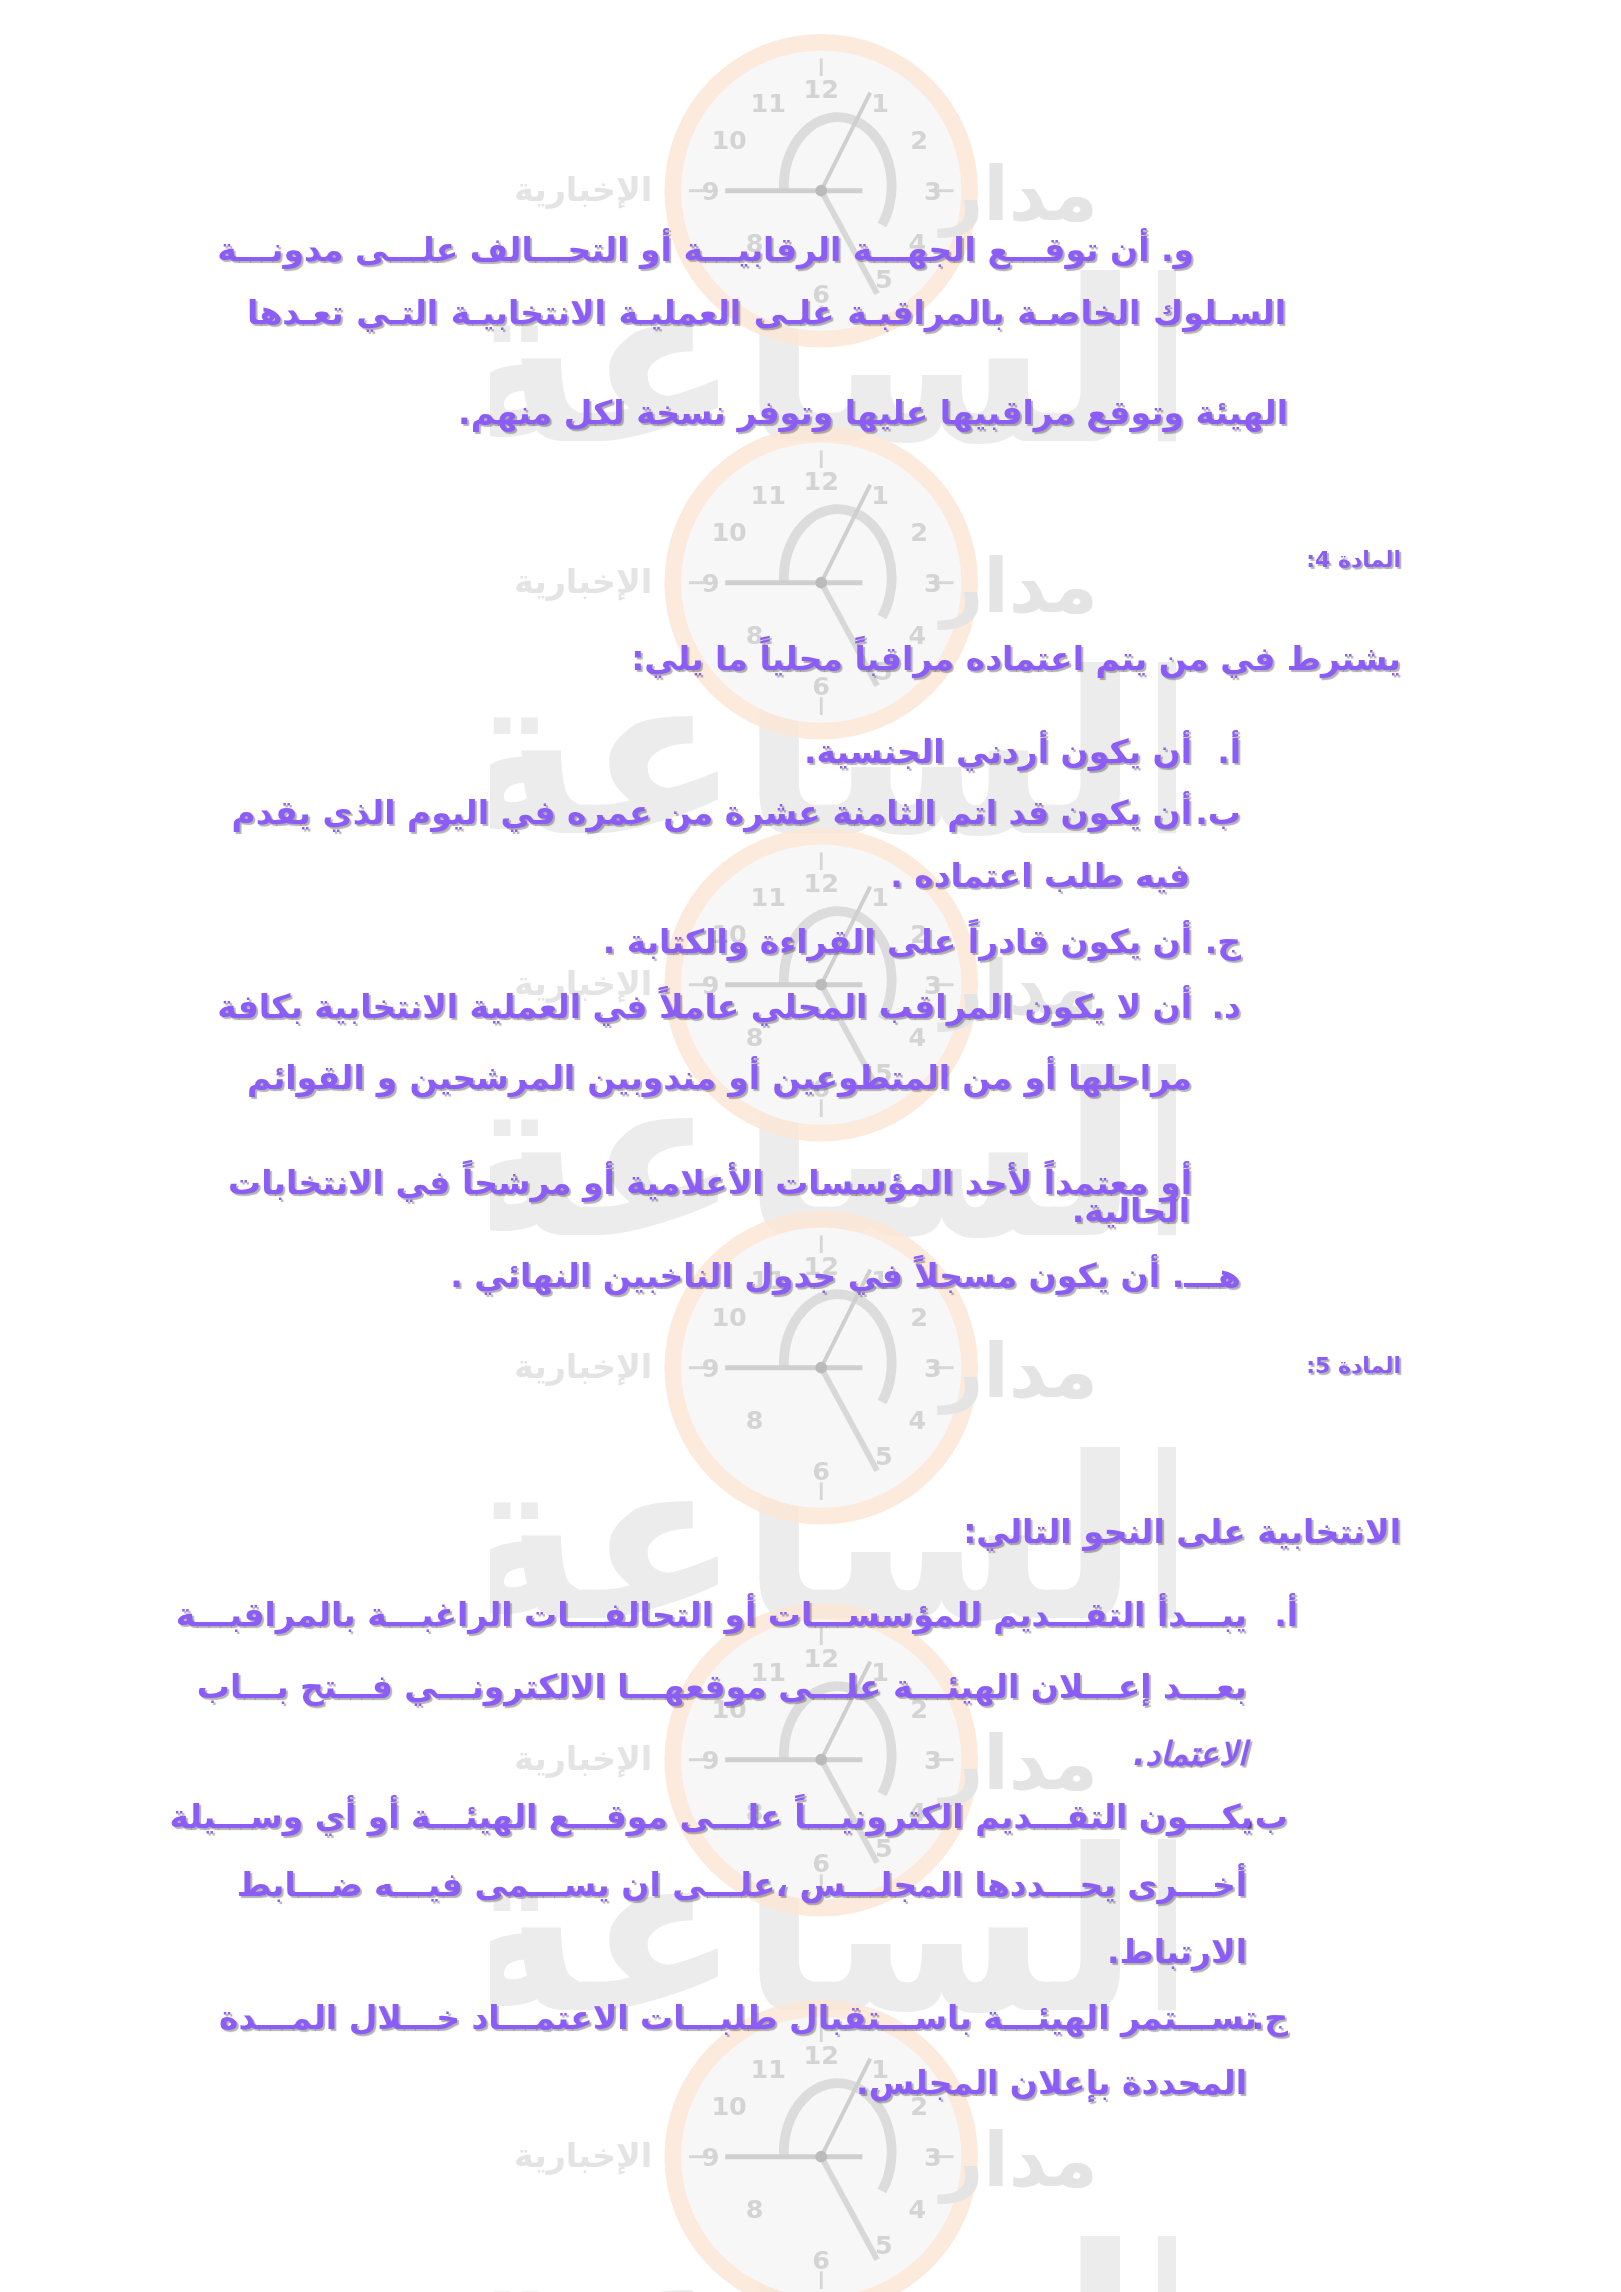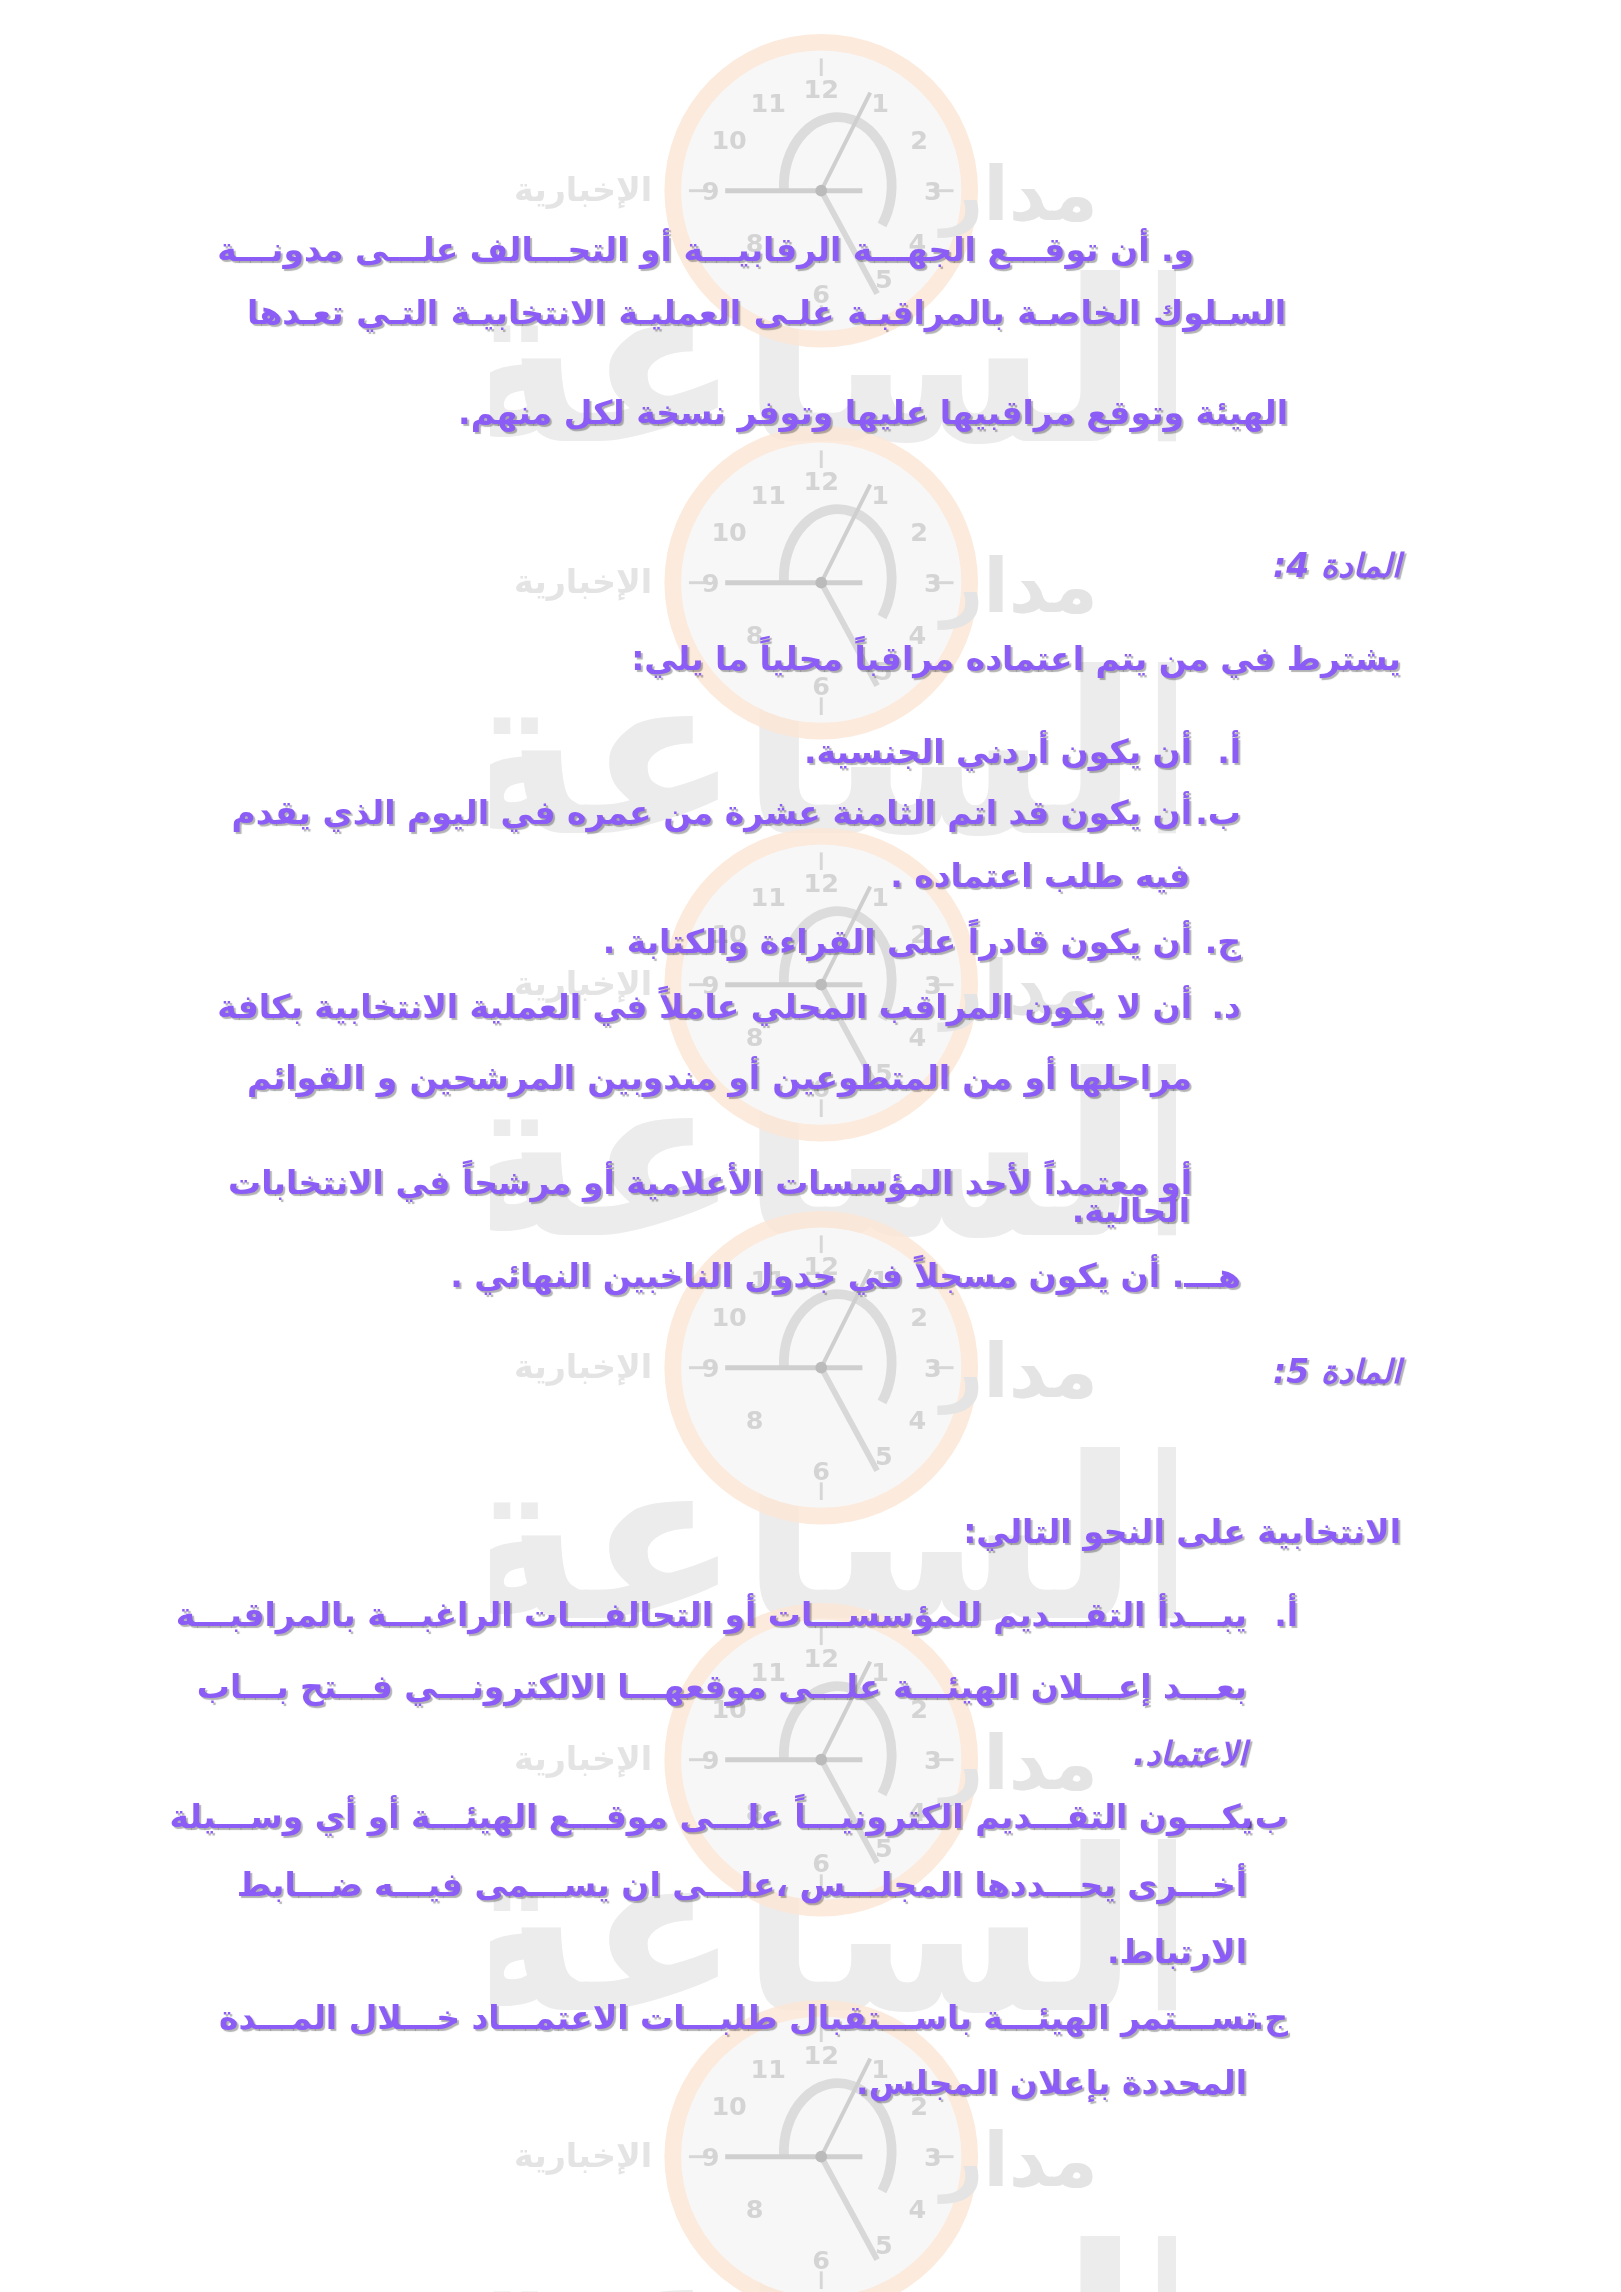--- a/index.html
+++ b/index.html
@@ -6,21 +6,21 @@
   body {
     width: 1621px; height: 2293px; background: #ffffff; position: relative; overflow: hidden;
     font-family: "DejaVu Sans", "Liberation Sans", sans-serif;
   }
   .watermarks { position: absolute; inset: 0; z-index: 0; pointer-events: none; }
   .wm { position: absolute; left: 490px; width: 686px; height: 490px; }
   .wm svg { width: 686px; height: 490px; display: block; }
   .page { position: absolute; inset: 0; z-index: 1; direction: rtl; color: #8b5cf6; }
   .line { position: absolute; white-space: nowrap; font-weight: bold; font-size: 33px; line-height: 1; text-shadow: 2px 2px 1px rgba(0,0,0,0.3); }
   .just { text-align: justify; text-align-last: justify; }
-  .heading { font-size: 33px; font-style: italic; }
+  .heading { font-size: 22px; }
 </style>
 </head>
 <body>
 
 <div class="watermarks">
 
   <div class="wm" style="top:-19.6px">
     <svg viewBox="0 0 700 500" xmlns="http://www.w3.org/2000/svg">
 
       <text class="wm-large" x="350" y="470" text-anchor="middle" font-family="DejaVu Sans, sans-serif" font-weight="bold" font-size="230" fill="#ececec" direction="rtl">الساعة</text>

